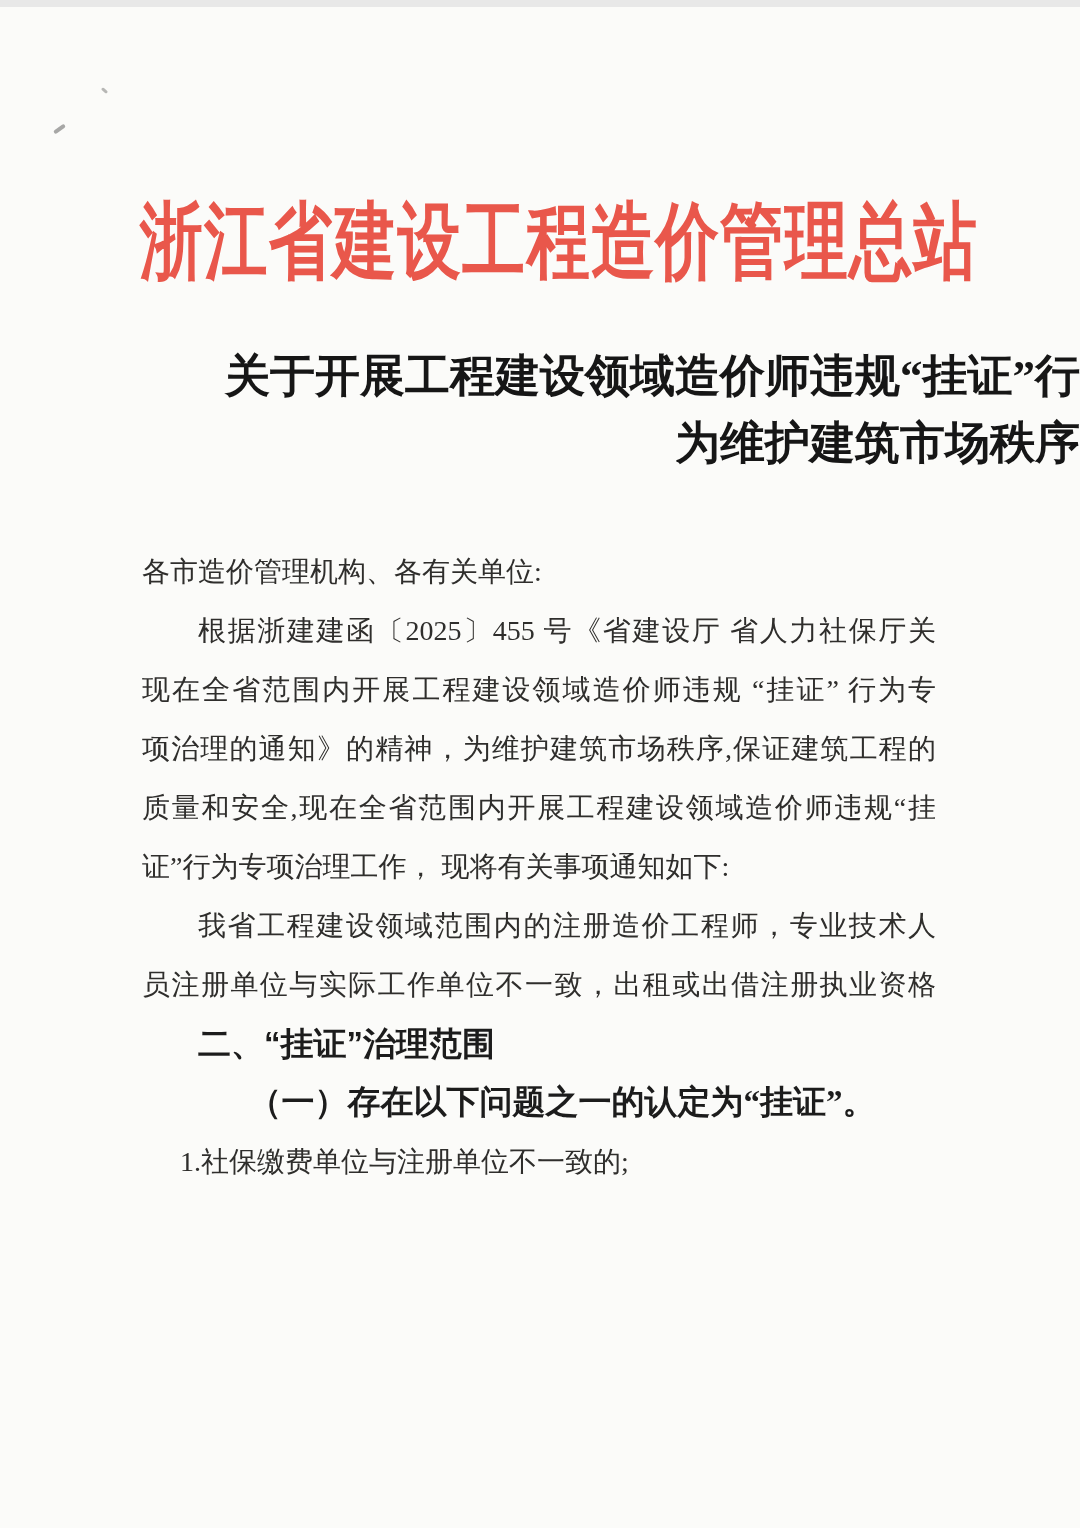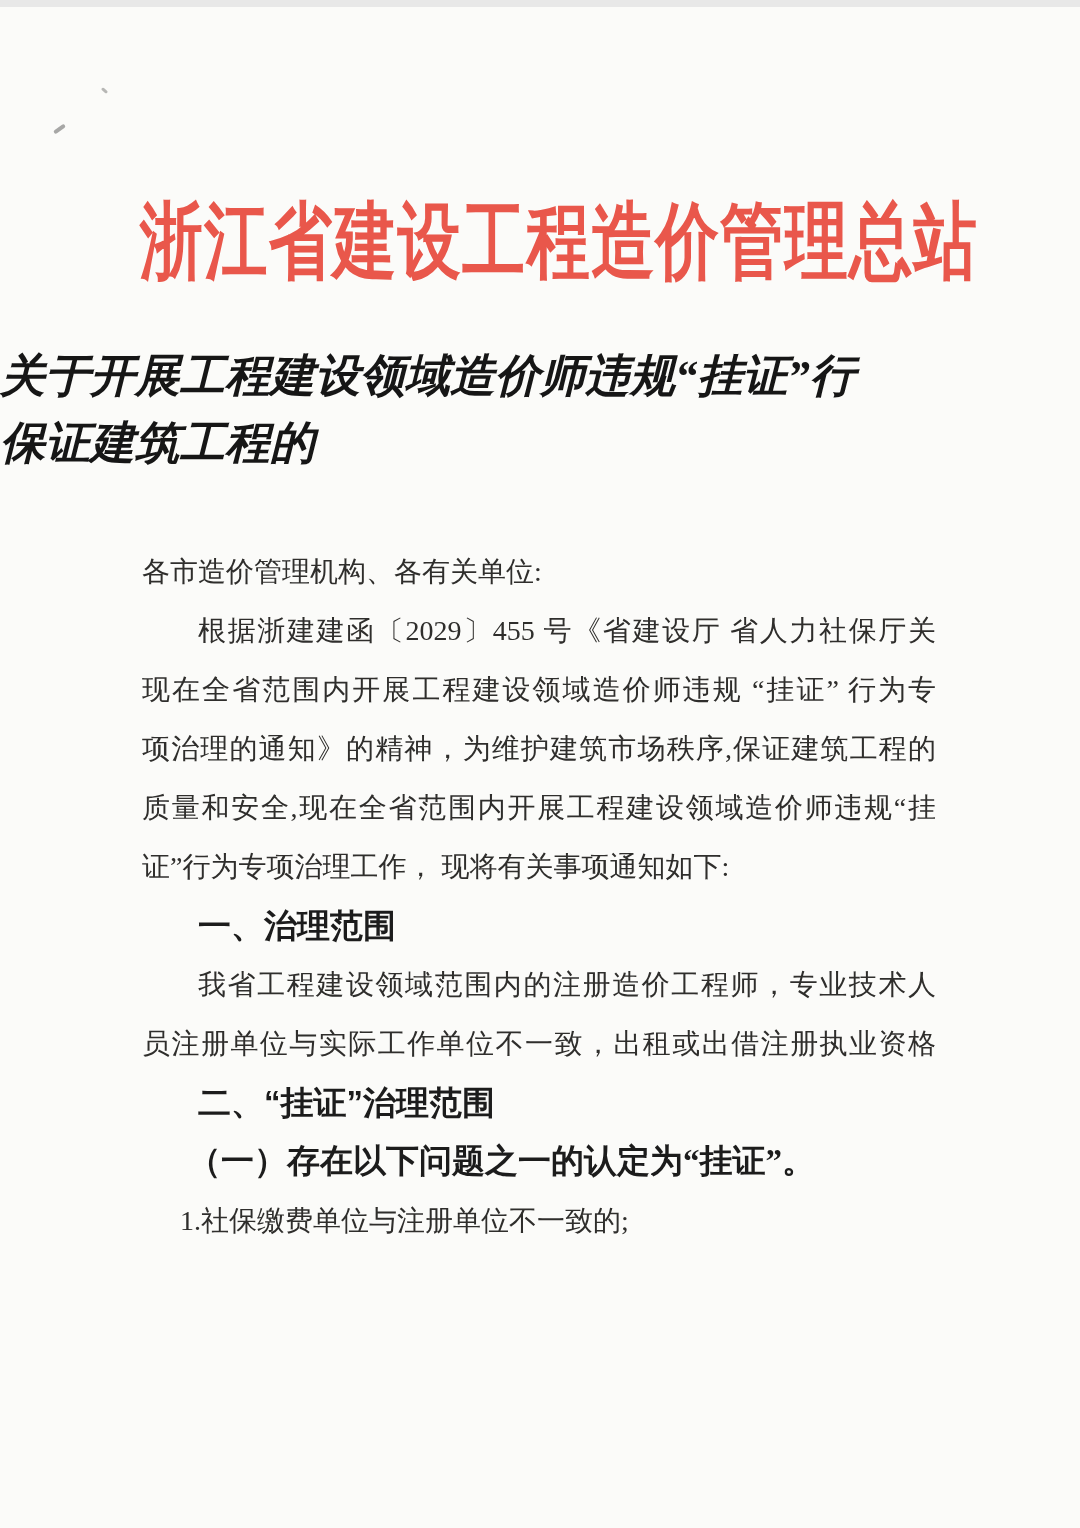--- a/index.html
+++ b/index.html
@@ -44,26 +44,25 @@
     transform: scaleX(0.75);
     transform-origin: 50% 50%;
     white-space: nowrap;
   }
 
   
   .doc-title {
     position: absolute;
     top: 336px; left: 0;
     width: 100%;
-    text-align: left;
+    text-align: right;
     font-weight: 700;
     font-size: 45px;
     line-height: 67px;
     color: #161616;
-    font-style: italic;
   }
 
   
   .content {
     position: absolute;
     top: 535px;
     left: 142px;
     width: 794px;
     color: #2f2e2c;
   }
@@ -73,21 +72,21 @@
     font-size: 28px;
     white-space: nowrap;
   }
   .bline.fill {
     white-space: normal;
     text-align: justify;
     text-align-last: justify;
     -moz-text-align-last: justify;
   }
   .indent { text-indent: 56px; }
-  .indent-paren { text-indent: 46px; }
+  .indent-paren { text-indent: 46px; text-align: center; }
   .item { text-indent: 38px; }
 
   .heading {
     font-family: "Liberation Sans", "DejaVu Sans", sans-serif;
     font-weight: 700;
     font-size: 33px;
     color: #1c1c1c;
   }
   .criteria {
     font-weight: 700;
@@ -102,34 +101,33 @@
 
   <div class="speck speck-1"></div>
   <div class="speck speck-2"></div>
 
   <div class="letterhead">
     <span class="letterhead-text" style="color: rgb(233, 87, 75);">浙江省建设工程造价管理总站</span>
   </div>
 
   <div class="doc-title">
     <div class="doc-title-line">关于开展工程建设领域造价师违规“挂证”行</div>
-    <div class="doc-title-line">保证建筑工程的</div>
+    <div class="doc-title-line">为维护建筑市场秩序</div>
   </div>
 
   <div class="content">
 
     <div class="bline">各市造价管理机构、各有关单位:</div>
 
-    <div class="bline fill indent">根据浙建建函〔2029〕455 号《省建设厅 省人力社保厅关</div>
+    <div class="bline fill indent">根据浙建建函〔2025〕455 号《省建设厅 省人力社保厅关</div>
     <div class="bline fill">现在全省范围内开展工程建设领域造价师违规 “挂证” 行为专</div>
     <div class="bline fill">项治理的通知》的精神，为维护建筑市场秩序,保证建筑工程的</div>
     <div class="bline fill">质量和安全,现在全省范围内开展工程建设领域造价师违规“挂</div>
     <div class="bline">证”行为专项治理工作， 现将有关事项通知如下:</div>
 
-    <div class="bline heading indent">一、治理范围</div>
 
     <div class="bline fill indent">我省工程建设领域范围内的注册造价工程师，专业技术人</div>
     <div class="bline fill">员注册单位与实际工作单位不一致，出租或出借注册执业资格</div>
 
     <div class="bline heading indent">二、“挂证”治理范围</div>
 
     <div class="bline criteria indent-paren">（一）存在以下问题之一的认定为“挂证”。</div>
 
     <div class="bline item">1.社保缴费单位与注册单位不一致的;</div>
 

